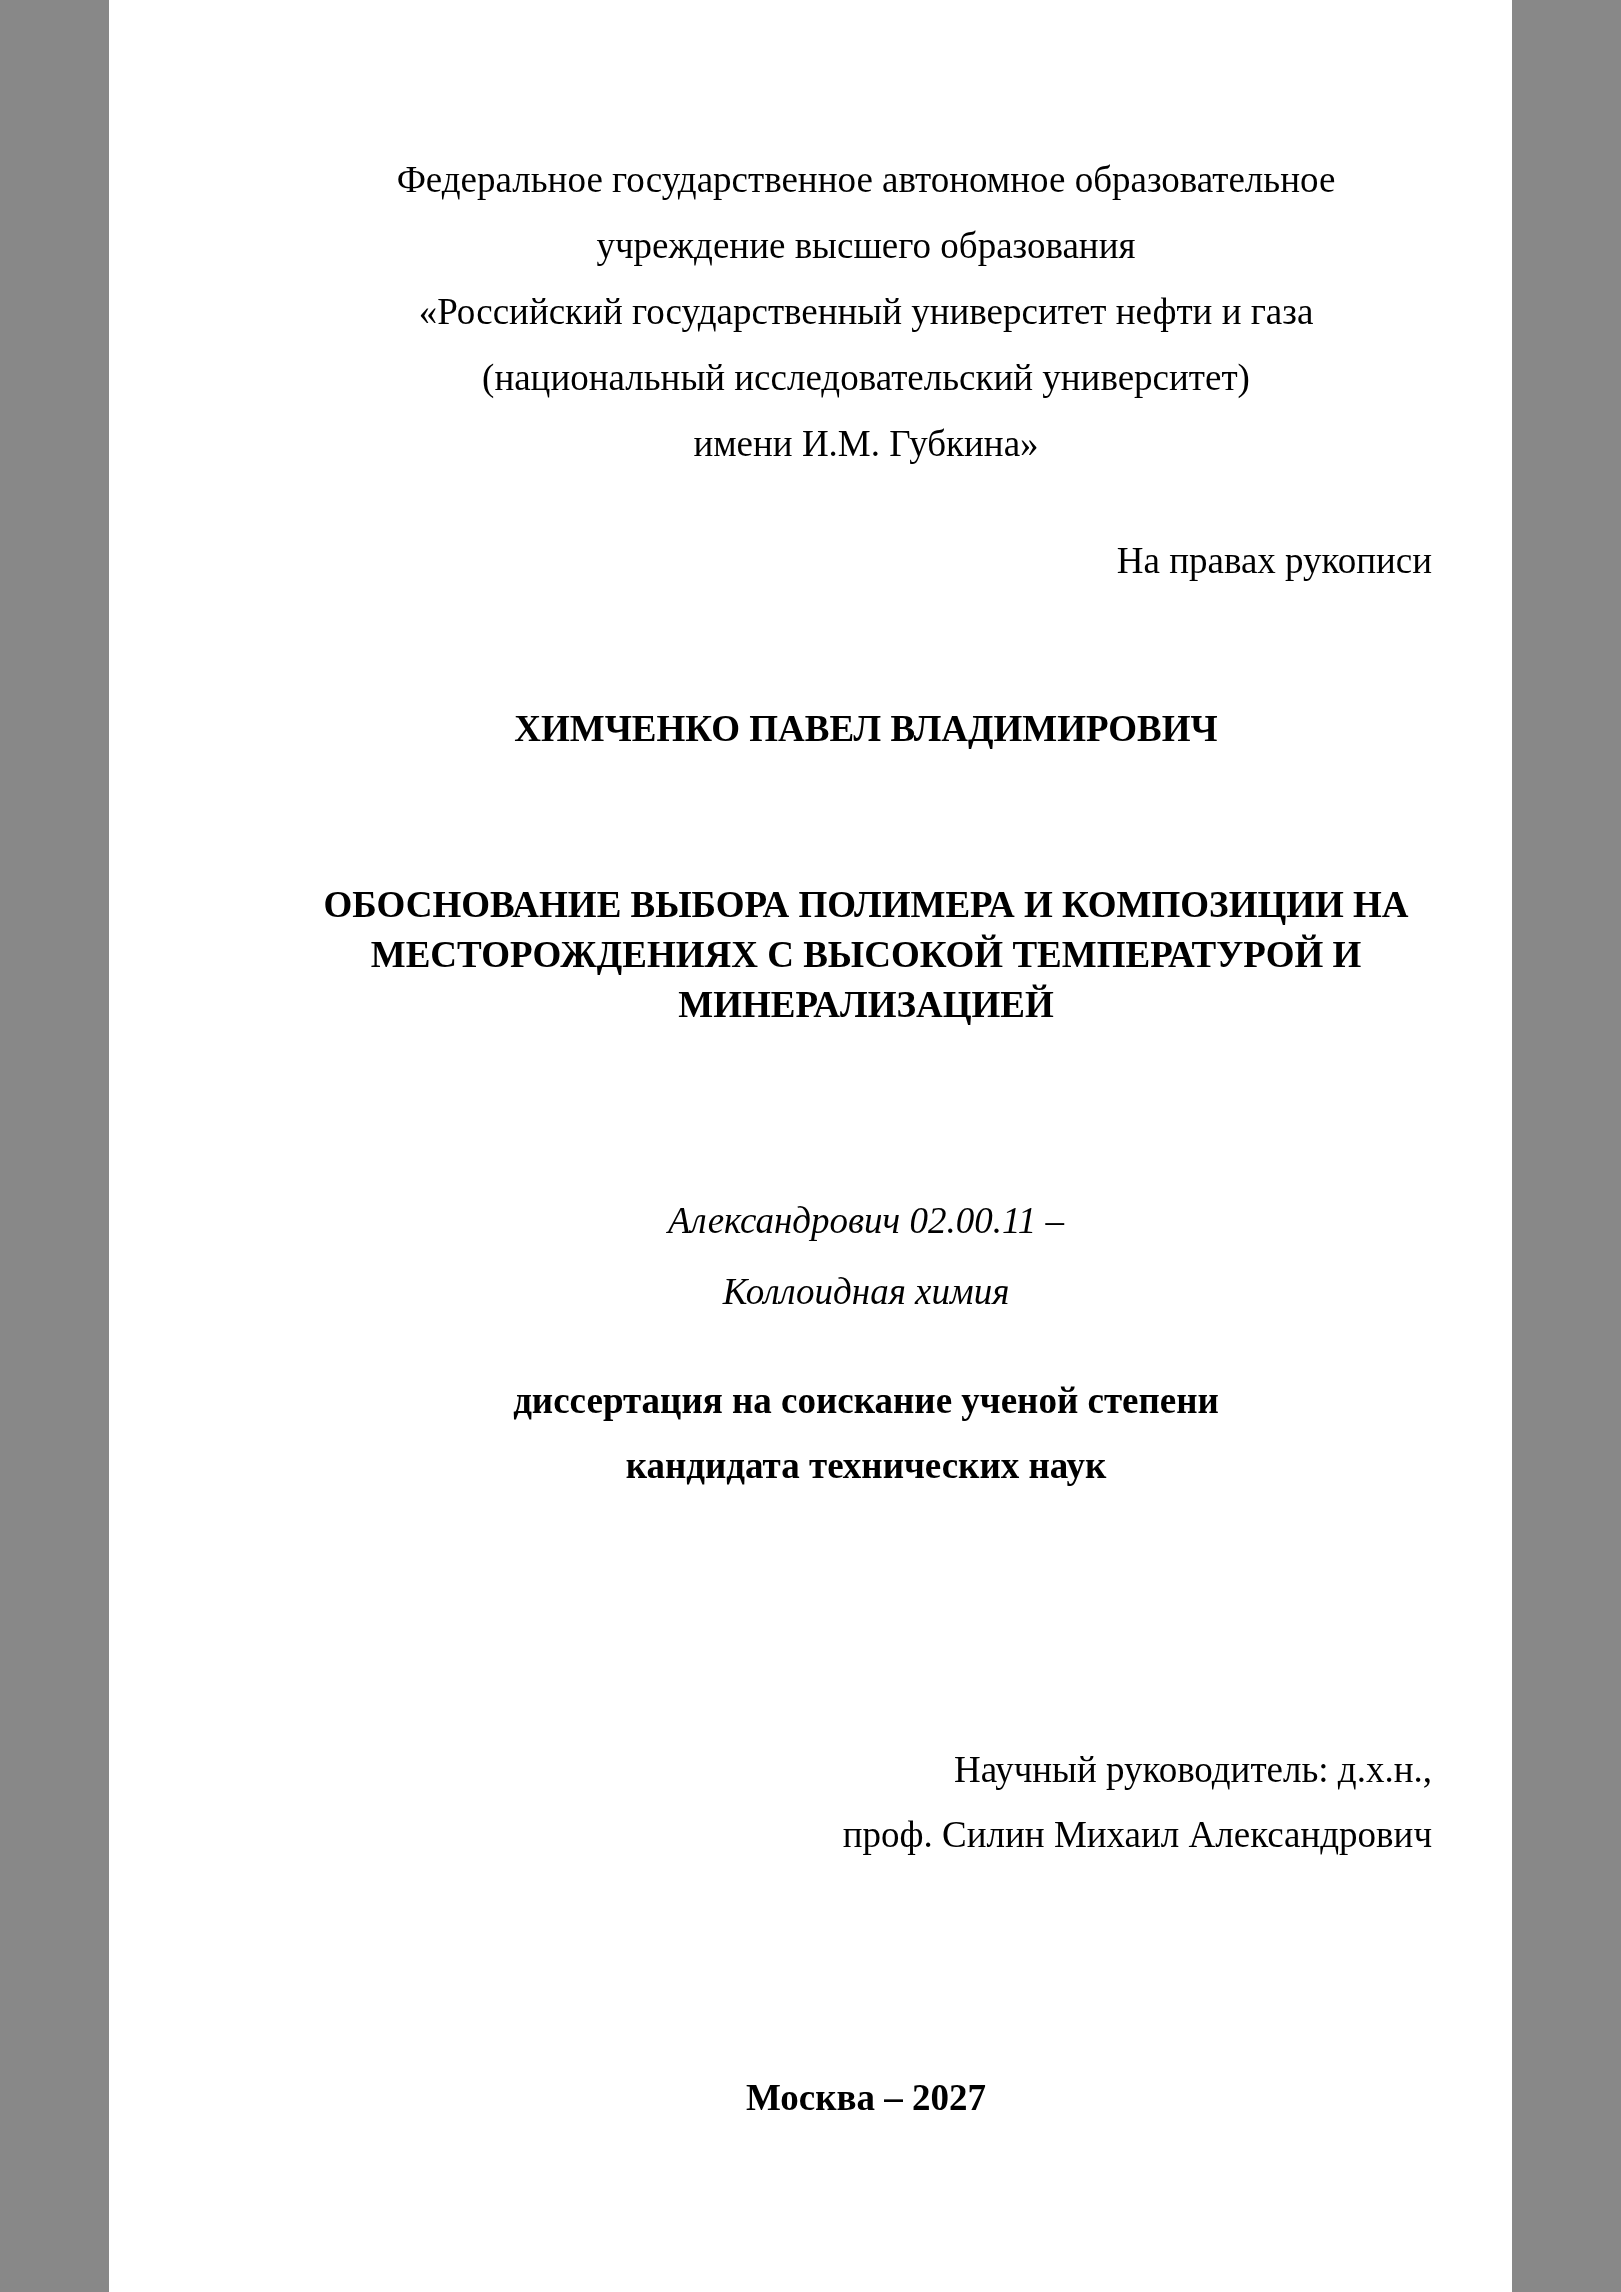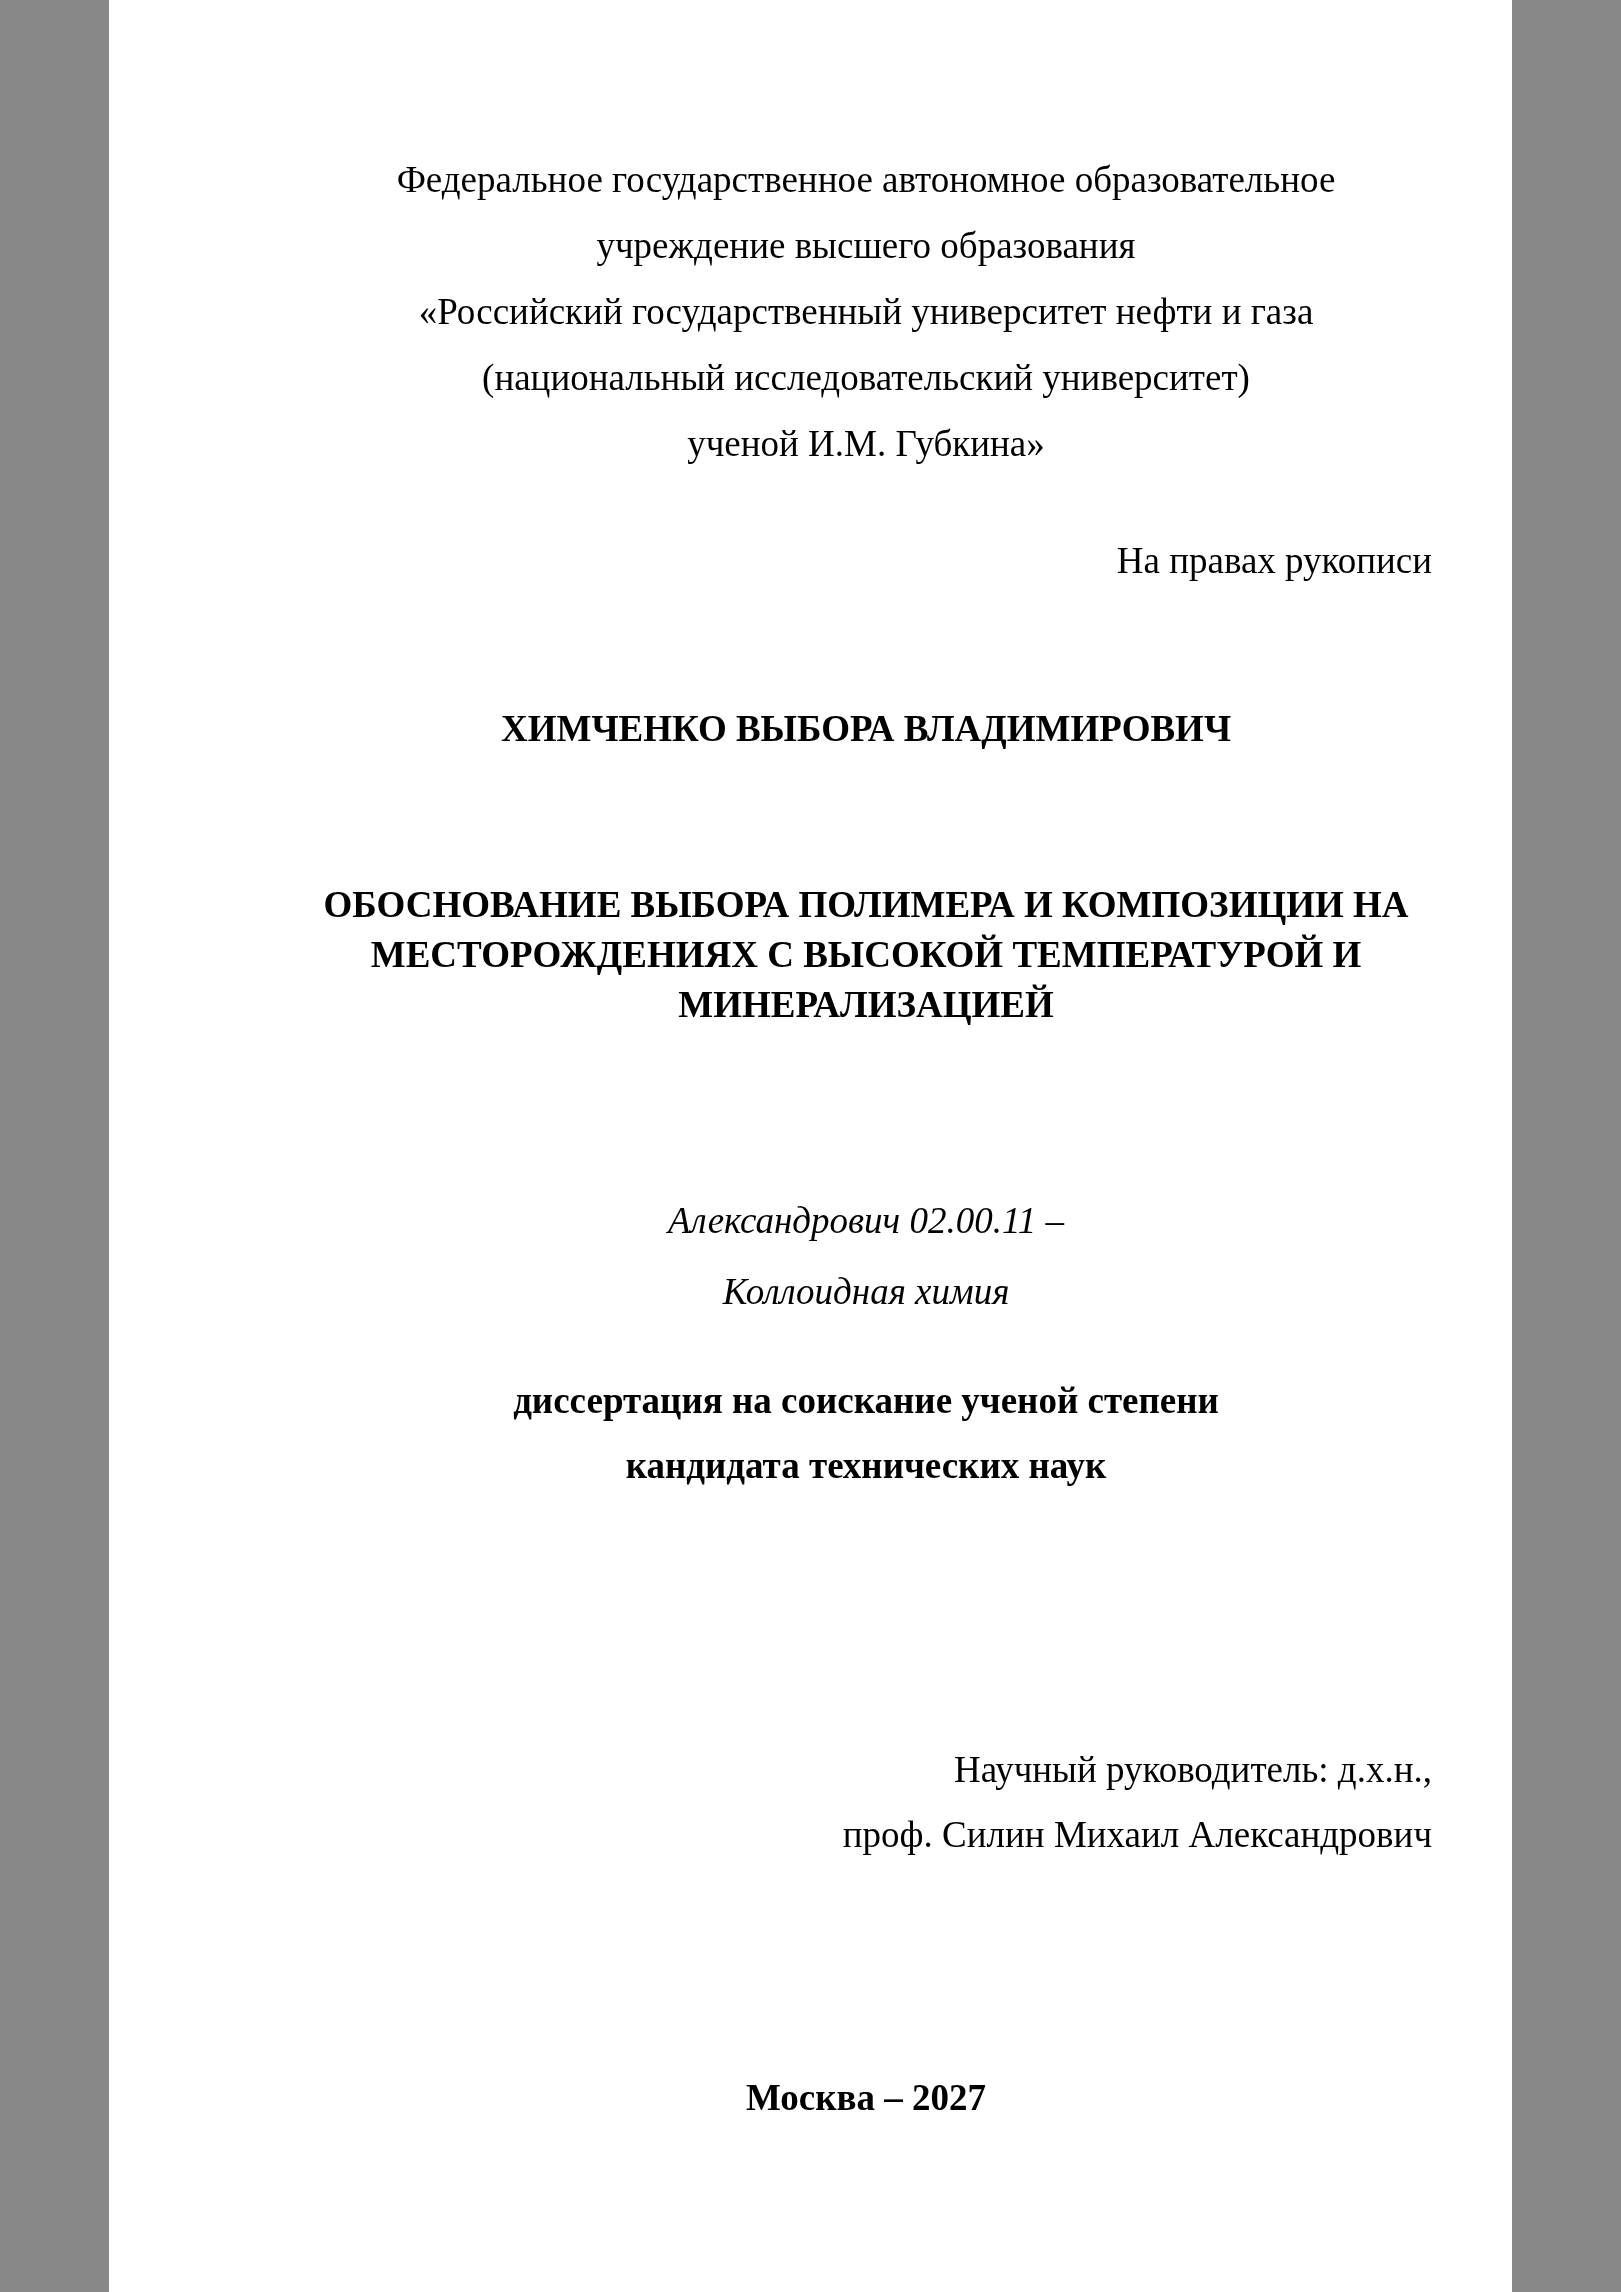--- a/index.html
+++ b/index.html
@@ -38,26 +38,26 @@
 </head>
 <body>
 
 <div class="page">
 
   <div class="block center org-block">
     <div>Федеральное государственное автономное образовательное</div>
     <div>учреждение высшего образования</div>
     <div>«Российский государственный университет нефти и газа</div>
     <div>(национальный исследовательский университет)</div>
-    <div>ученой И.М. Губкина»</div>
+    <div>имени И.М. Губкина»</div>
   </div>
 
   <div class="block right manuscript">На правах рукописи</div>
 
-  <div class="block center author-name">ХИМЧЕНКО ВЫБОРА ВЛАДИМИРОВИЧ</div>
+  <div class="block center author-name">ХИМЧЕНКО ПАВЕЛ ВЛАДИМИРОВИЧ</div>
 
   <div class="block center diss-title">
     <div>ОБОСНОВАНИЕ ВЫБОРА ПОЛИМЕРА И КОМПОЗИЦИИ НА</div>
     <div>МЕСТОРОЖДЕНИЯХ С ВЫСОКОЙ ТЕМПЕРАТУРОЙ И</div>
     <div>МИНЕРАЛИЗАЦИЕЙ</div>
   </div>
 
   <div class="block center specialty">
     <div>Александрович 02.00.11 –</div>
     <div>Коллоидная химия</div>

